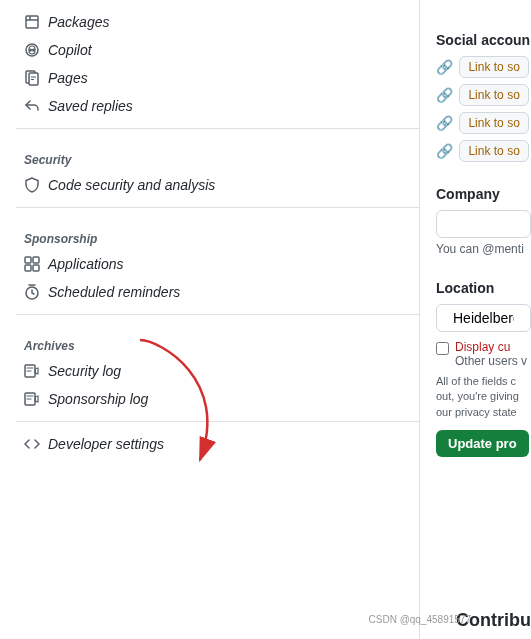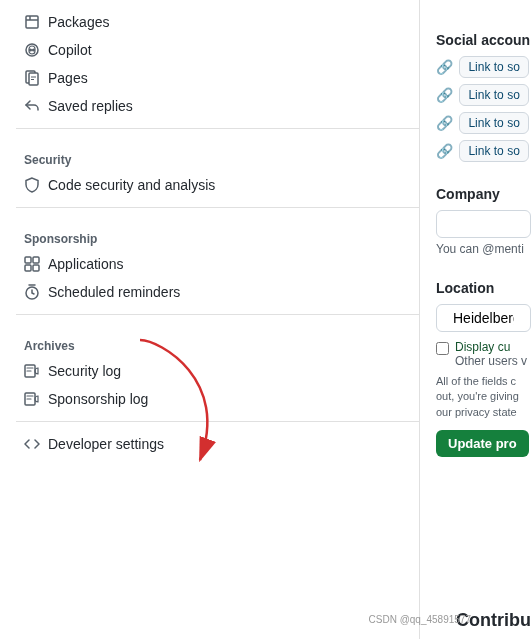--- a/index.html
+++ b/index.html
@@ -19,20 +19,21 @@
       width: 531px;
       height: 639px;
     }
 
     
     .sidebar {
       width: 420px;
       padding: 0 0 0 16px;
       border-right: 1px solid #e0e0e0;
       padding-top: 8px;
+      font-style: italic;
     }
 
     .sidebar-item {
       display: flex;
       align-items: center;
       padding: 6px 8px;
       border-radius: 6px;
       color: #24292f;
       cursor: pointer;
       gap: 8px;
@@ -88,21 +89,21 @@
       gap: 6px;
       margin-bottom: 6px;
       color: #57606a;
     }
     .link-box {
       background: #f6f8fa;
       border: 1px solid #d0d7de;
       border-radius: 6px;
       padding: 3px 8px;
       font-size: 12px;
-      color: #0c4a6e;
+      color: #a16207;
       white-space: nowrap;
       overflow: hidden;
       text-overflow: ellipsis;
       max-width: 90px;
     }
 
     .input-field {
       border: 1px solid #d0d7de;
       border-radius: 6px;
       padding: 5px 8px;
@@ -131,21 +132,21 @@
       display: flex;
       align-items: flex-start;
       gap: 6px;
       margin-bottom: 6px;
     }
     .checkbox-row input[type="checkbox"] {
       margin-top: 2px;
     }
     .checkbox-label {
       font-size: 12px;
-      color: #14532d;
+      color: #b91c1c;
     }
     .checkbox-sublabel {
       font-size: 12px;
       color: #57606a;
     }
 
     .info-text {
       font-size: 11px;
       color: #57606a;
       margin-bottom: 10px;

